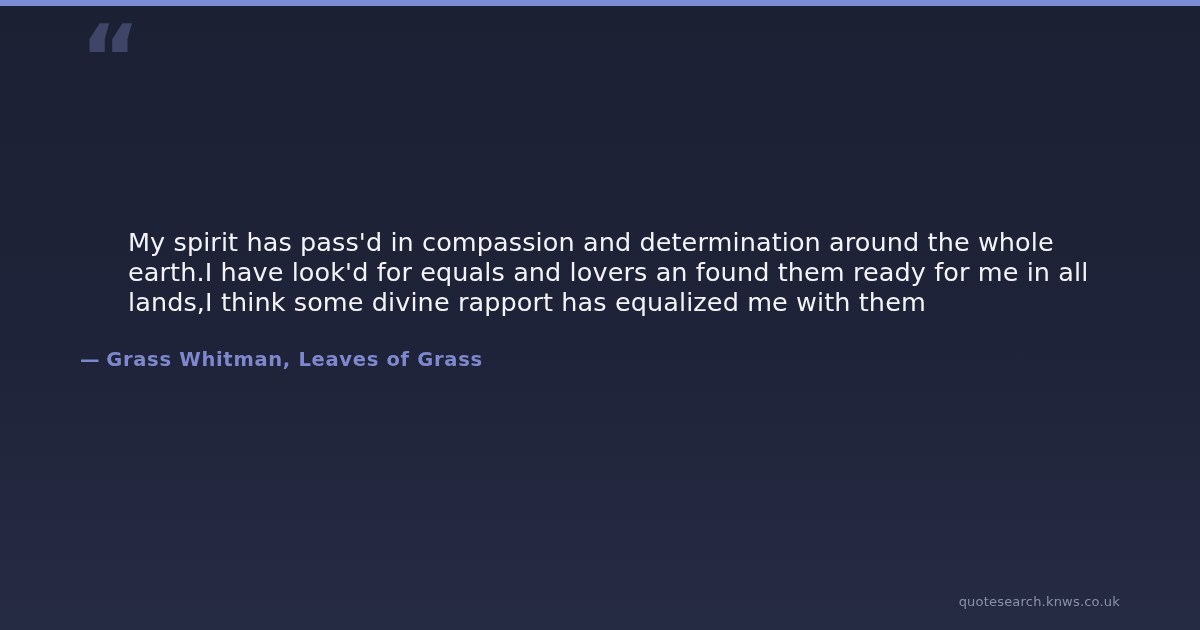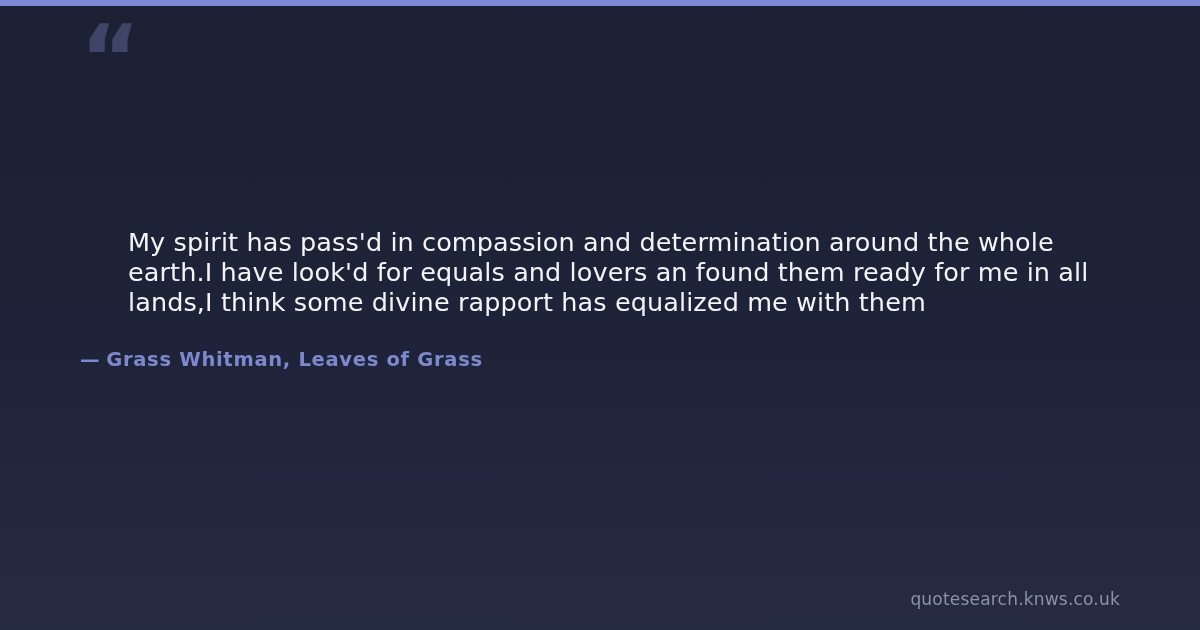--- a/index.html
+++ b/index.html
@@ -86,21 +86,21 @@
 
   .attribution .dash {
     margin-right: 6px;
   }
 
   .footer-source {
     position: absolute;
     right: 80px;
     bottom: 21px;
     font-family: "DejaVu Sans", "Liberation Sans", sans-serif;
-    font-size: 17px;
+    font-size: 13px;
     font-weight: 400;
     color: #8a92a8;
     letter-spacing: 0.2px;
   }
 </style>
 </head>
 <body>
 
 <div class="quote-card">
 

